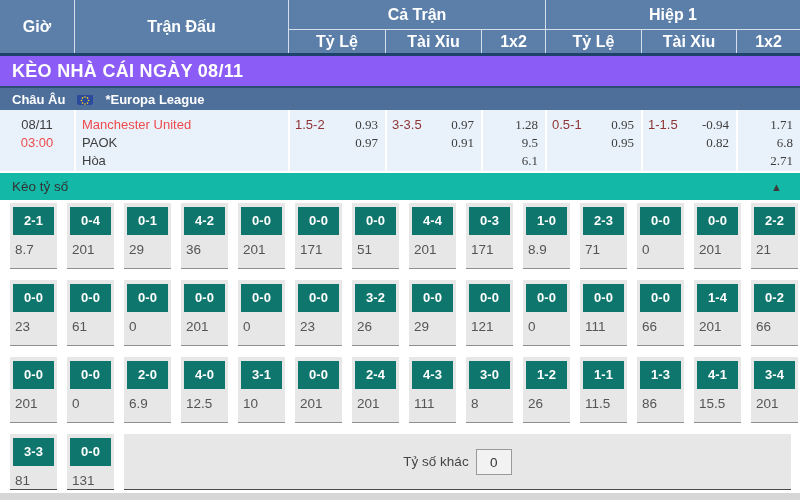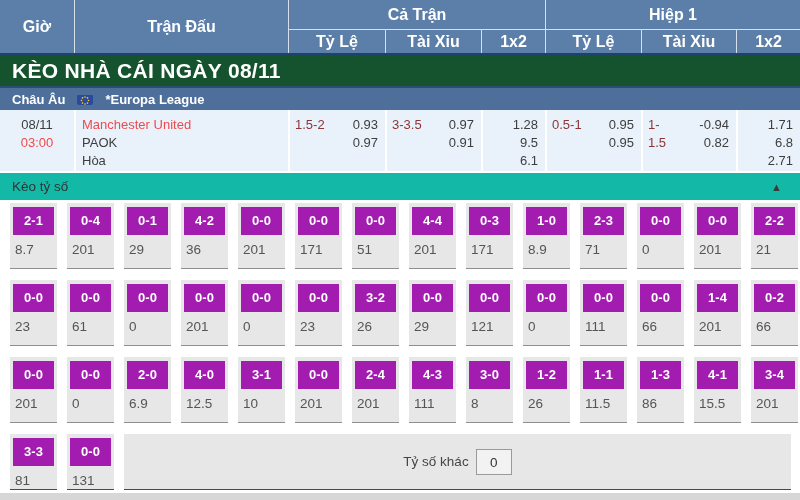--- a/index.html
+++ b/index.html
@@ -18,57 +18,57 @@
   }
   .h-cell{display:flex;align-items:center;justify-content:center;border-left:1px solid rgba(255,255,255,.75);}
   .c-time{grid-column:1;grid-row:1/3;border-left:none;}
   .c-match{grid-column:2;grid-row:1/3;}
   .c-full{grid-column:3/6;grid-row:1;}
   .c-half{grid-column:6/9;grid-row:1;}
   .sub{border-top:1px solid rgba(255,255,255,.75);}
   .s1{grid-column:3;grid-row:2;} .s2{grid-column:4;grid-row:2;} .s3{grid-column:5;grid-row:2;}
   .s4{grid-column:6;grid-row:2;} .s5{grid-column:7;grid-row:2;} .s6{grid-column:8;grid-row:2;}
   
-  .banner{height:30px;line-height:30px;background:#14532d;color:#fff;
-    font-size:21px;font-weight:600;padding-left:12px;letter-spacing:.3px;}
+  .banner{height:30px;line-height:30px;background:#8b5cf6;color:#fff;
+    font-size:18px;font-weight:600;padding-left:12px;letter-spacing:.3px;}
   
   .league-bar{height:24px;box-sizing:border-box;border-top:2px solid #2b4d74;
     background:#4d6f9a;color:#fff;font-size:13px;font-weight:bold;
     display:flex;align-items:center;padding-left:12px;gap:12px;}
   .eu-flag{width:16px;height:11px;display:inline-block;border-radius:2px;overflow:hidden;}
   
   .match-row{
     display:grid;width:800px;height:61px;box-sizing:border-box;
     grid-template-columns:74px 214px 97px 96px 64px 96px 95px 64px;
     background:#e9f2fb;font-size:13px;color:#3d3d3d;
   }
   .m-cell{border-left:2px solid #fff;padding-top:6px;box-sizing:border-box;line-height:18px;}
   .m-time{border-left:none;text-align:center;}
   .m-time .red{color:#ee4a4c;}
   .m-teams{padding-left:6px;}
   .m-teams .home{color:#ee4a4c;}
   .m-odds{display:flex;justify-content:space-between;padding-left:5px;padding-right:7px;gap:22px;}
   .m-odds .line{color:#8e3434;}
   .vals{text-align:right;}
-  .vals div{line-height:18px;}
+  .vals div{line-height:18px;font-family:Liberation Serif, serif;}
   .m-x12{padding-right:7px;}
   .m-x12 .vals{width:100%;}
   
   .gap2{height:2px;background:#fff;}
   .section-bar{height:27px;background:#14b8a6;display:flex;align-items:center;
     font-size:13.5px;color:#333;padding:0 18px 0 12px;justify-content:space-between;}
   .collapse-arrow{font-size:11px;color:#3a3a3a;cursor:pointer;}
   
   .score-grid{background:#fff;padding-top:3px;}
   .score-row{display:flex;padding-left:10px;margin-bottom:11px;}
   .score-cell{
     width:47px;height:66px;box-sizing:border-box;margin-right:10px;flex:none;
     background:#e7e7e7;border-bottom:1px solid #8f8f8f;cursor:pointer;
   }
-  .score-box{margin:4px 3px 0;height:28px;line-height:28px;background:#a21caf;
+  .score-box{margin:4px 3px 0;height:28px;line-height:28px;background:#0f766e;
     color:#fff;font-weight:bold;font-size:13px;text-align:center;}
   .score-odd{padding:7px 0 0 5px;font-size:13.5px;color:#555;}
   .score-row.last{margin-bottom:0;}
   .score-row.last .score-cell{height:56px;border-bottom:1px solid #4a4a4a;}
   .other-cell{
     order:99;flex:none;width:667px;height:56px;box-sizing:border-box;
     background:#e7e7e7;border-bottom:1px solid #4a4a4a;
     display:flex;align-items:center;justify-content:center;gap:7px;
     font-size:13.5px;color:#444;
   }

